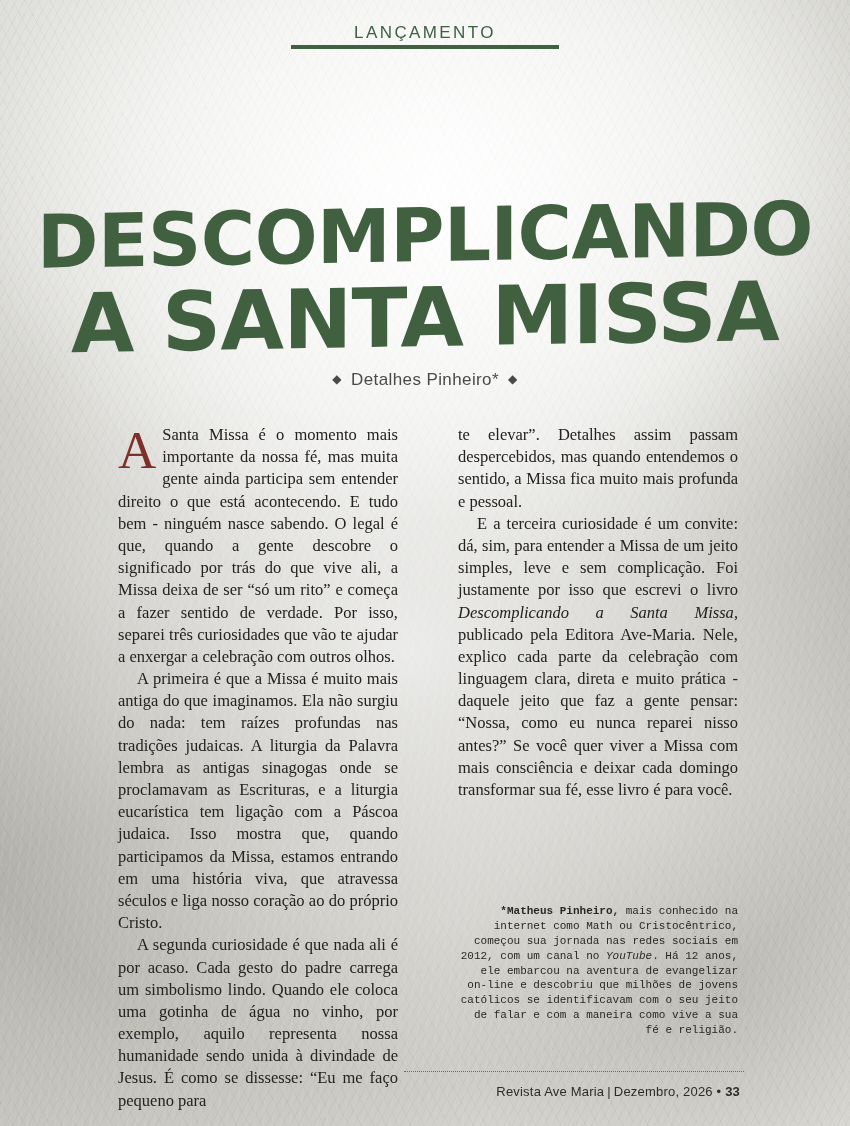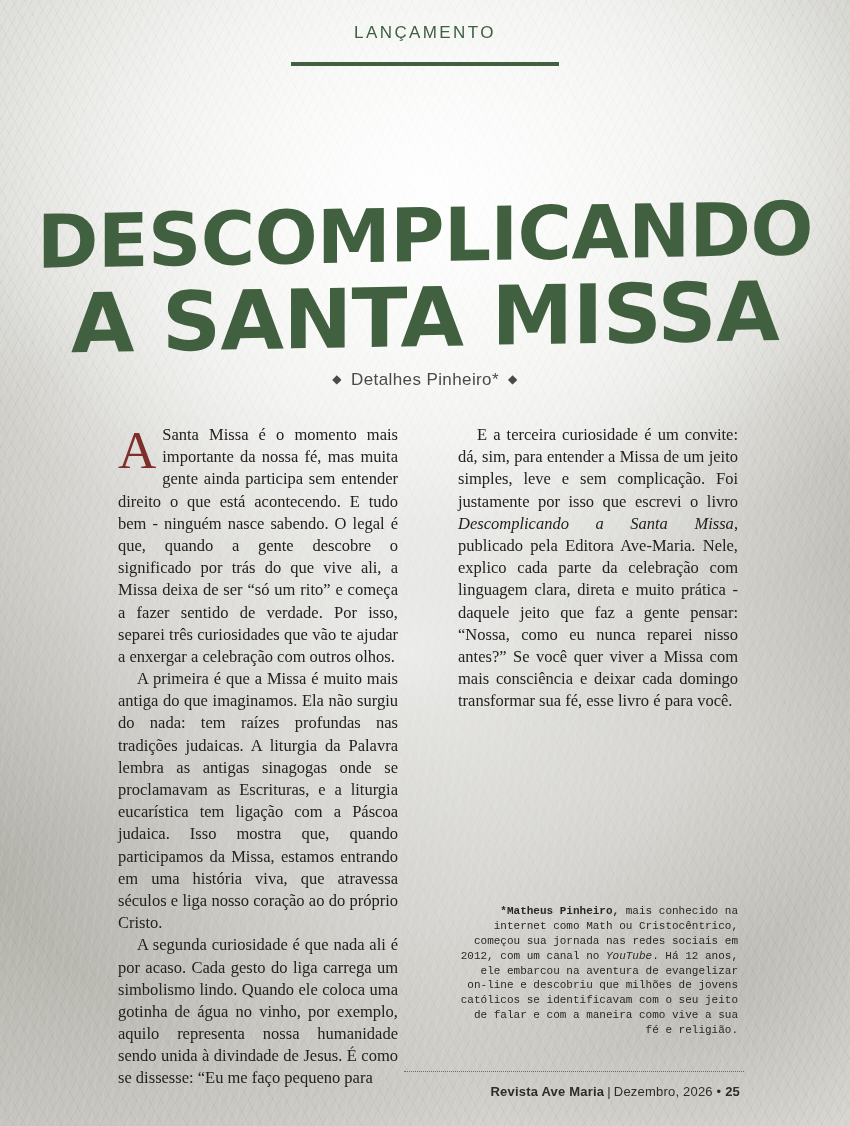--- a/index.html
+++ b/index.html
@@ -57,21 +57,21 @@
     left: 291px;
     width: 268px;
     text-align: center;
   }
   .kicker {
     font-family: "Liberation Sans", sans-serif;
     font-size: 17px;
     letter-spacing: 2.4px;
     color: #3f5f42;
     font-weight: 400;
-    padding-bottom: 19px;
+    padding-bottom: 2px;
   }
   .kicker-rule {
     height: 4px;
     background: #41603f;
     width: 268px;
   }
 
   
   .title {
     position: absolute;
@@ -178,21 +178,21 @@
   }
   .footer {
     position: absolute;
     right: 110px;
     top: 1084px;
     font-family: "Liberation Sans", sans-serif;
     font-size: 13px;
     color: #2c2c2a;
     letter-spacing: 0.2px;
   }
-  .footer .brand { font-weight: 700; }
+  .footer .brand { font-weight: 400; }
   .footer .sep { padding: 0 3px; }
   .footer .pg { font-weight: 700; }
 </style>
 </head>
 <body>
 
 <div class="page">
   <div class="content">
 
     <div class="kicker-wrap">
@@ -207,33 +207,34 @@
 
     <div class="byline">
       <span class="diamond">◆</span><span>Detalhes Pinheiro*</span><span class="diamond">◆</span>
     </div>
 
     <div class="cols">
 
       <div class="col col-left">
         <p class="first"><span class="dropcap">A</span><span> Santa Missa é o momento mais importante da nossa fé, mas muita gente ainda participa sem entender direito o que está acontecendo. E tudo bem - ninguém nasce sabendo. O legal é que, quando a gente descobre o significado por trás do que vive ali, a Missa deixa de ser “só um rito” e começa a fazer sentido de verdade. Por isso, separei três curiosidades que vão te ajudar a enxergar a celebração com outros olhos.</span></p>
         <p>A primeira é que a Missa é muito mais antiga do que imaginamos. Ela não surgiu do nada: tem raízes profundas nas tradições judaicas. A liturgia da Palavra lembra as antigas sinagogas onde se proclamavam as Escrituras, e a liturgia eucarística tem ligação com a Páscoa judaica. Isso mostra que, quando participamos da Missa, estamos entrando em uma história viva, que atravessa séculos e liga nosso coração ao do próprio Cristo.</p>
-        <p>A segunda curiosidade é que nada ali é por acaso. Cada gesto do liga carrega um simbolismo lindo. Quando ele coloca uma gotinha de água no vinho, por exemplo, aquilo representa nossa humanidade sendo unida à divindade de Jesus. É como se dissesse: “Eu me faço pequeno para</p>
+        <p>A segunda curiosidade é que nada ali é por acaso. Cada gesto do padre carrega um simbolismo lindo. Quando ele coloca uma gotinha de água no vinho, por exemplo, aquilo representa nossa humanidade sendo unida à divindade de Jesus. É como se dissesse: “Eu me faço pequeno para</p>
       </div>
 
       <div class="col col-right">
+        <p class="first">te elevar”. Detalhes assim passam despercebidos, mas quando entendemos o sentido, a Missa fica muito mais profunda e pessoal.</p>
         <p><span>E a terceira curiosidade é um convite: dá, sim, para entender a Missa de um jeito simples, leve e sem complicação. Foi justamente por isso que escrevi o livro </span><em>Descomplicando a Santa Missa</em><span>, publicado pela Editora Ave-Maria. Nele, explico cada parte da celebração com linguagem clara, direta e muito prática - daquele jeito que faz a gente pensar: “Nossa, como eu nunca reparei nisso antes?” Se você quer viver a Missa com mais consciência e deixar cada domingo transformar sua fé, esse livro é para você.</span></p>
       </div>
 
       <div class="bio">
         <b>*Matheus Pinheiro,</b><span> mais conhecido na internet como Math ou Cristocêntrico, começou sua jornada nas redes sociais em 2012, com um canal no </span><em>YouTube</em><span>. Há 12 anos, ele embarcou na aventura de evangelizar on-line e descobriu que milhões de jovens católicos se identificavam com o seu jeito de falar e com a maneira como vive a sua fé e religião.</span>
       </div>
 
     </div>
 
     <div class="footer-rule"></div>
     <div class="footer">
       <span class="brand">Revista Ave Maria</span><span class="sep">|</span><span>Dezembro, 2026 •</span>
-      <span class="pg">25</span>
+      <span class="pg">33</span>
     </div>
 
   </div>
 </div>
 
 </body></html>

